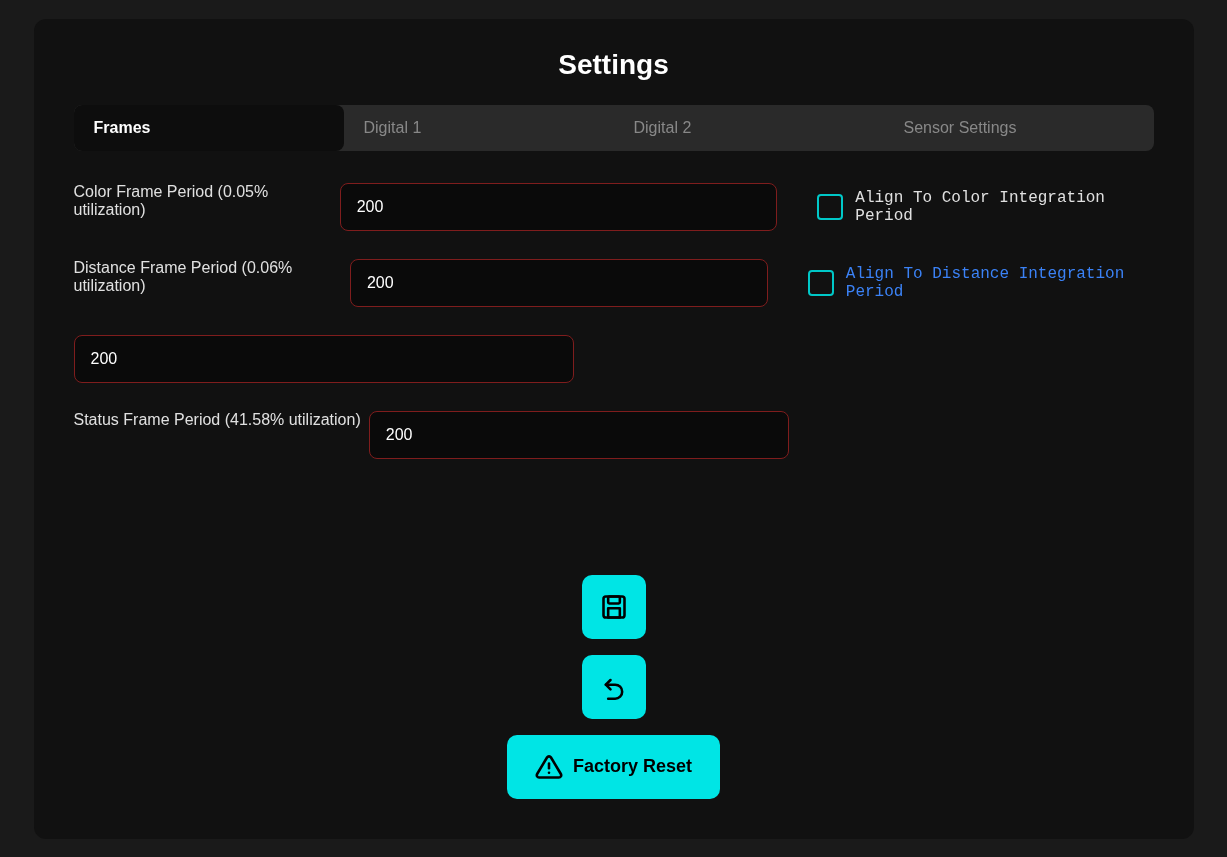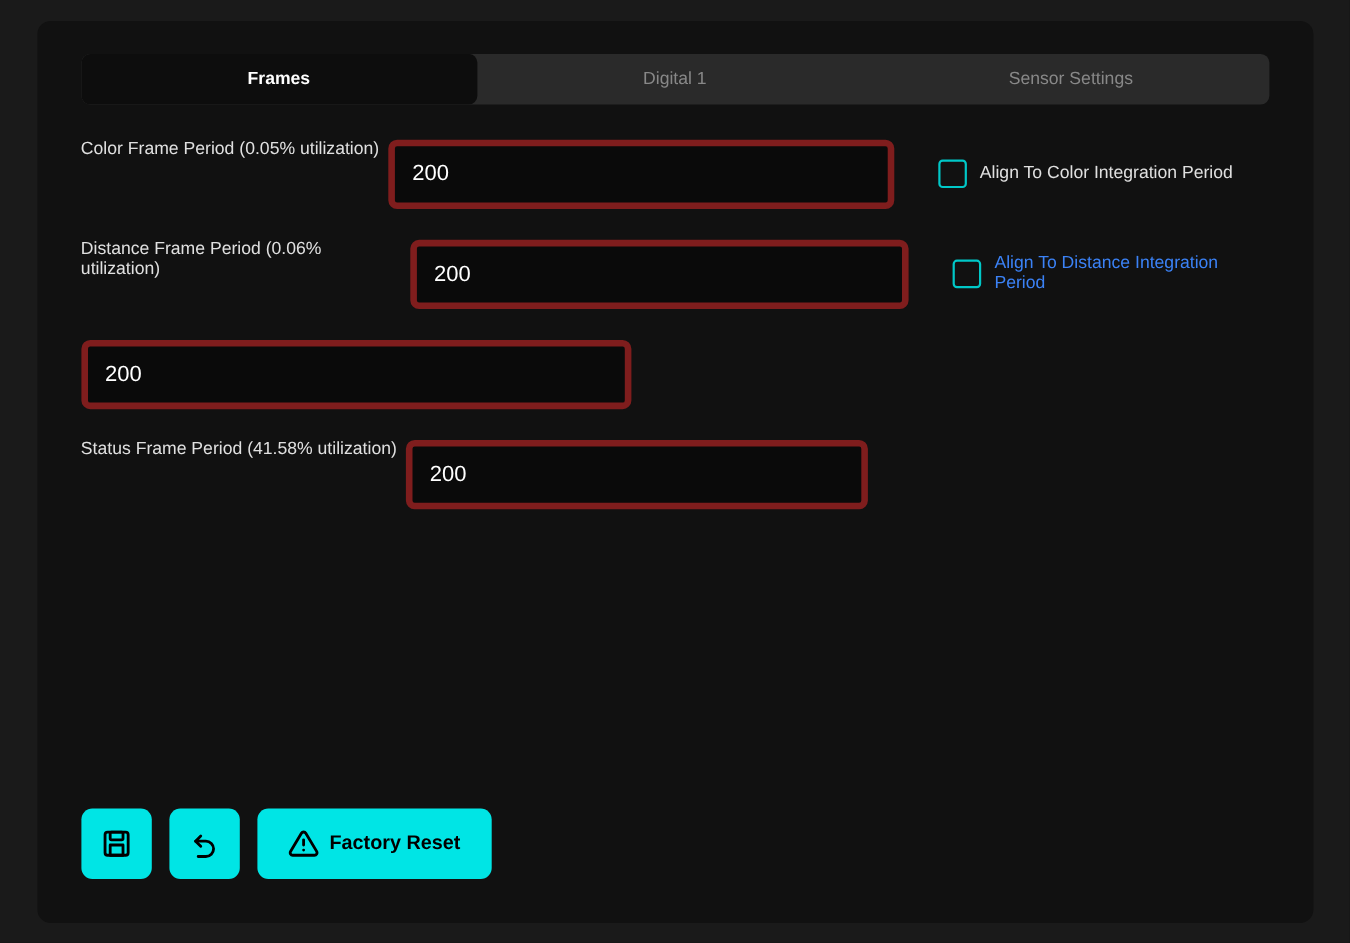--- a/index.html
+++ b/index.html
@@ -40,21 +40,21 @@
       display: flex;
       background-color: #2a2a2a;
       border-radius: 8px;
       overflow: hidden;
       margin-bottom: 32px;
     }
 
     .tab {
       flex: 1;
       padding: 14px 20px;
-      text-align: center;
+      text-align: left;
       font-size: 16px;
       font-weight: 500;
       color: #888888;
       cursor: pointer;
       border-radius: 6px;
       transition: background 0.2s;
     }
 
     .tab.active {
       background-color: #0d0d0d;
@@ -84,24 +84,24 @@
 
     .field-label {
       color: #e0e0e0;
       font-size: 16px;
       font-weight: 500;
       margin-bottom: 8px;
     }
 
     .field-input {
       background-color: #0a0a0a;
-      border: 6px solid #7f1d1d;
+      border: 1px solid #7f1d1d;
       border-radius: 8px;
       color: #ffffff;
-      font-size: 20px;
+      font-size: 16px;
       padding: 14px 16px;
       width: 460px;
       outline: none;
     }
 
     .field-input.wide {
       width: 500px;
     }
 
     .field-input.medium {
@@ -123,31 +123,33 @@
       cursor: pointer;
       display: flex;
       align-items: center;
       justify-content: center;
       flex-shrink: 0;
     }
 
     .checkbox-label {
       color: #e0e0e0;
       font-size: 16px;
+      font-family: Liberation Mono, monospace;
     }
 
     .checkbox-label.warning {
       color: #3b82f6;
     }
 
     .actions-row {
       display: flex;
       gap: 16px;
       margin-top: 32px;
       align-items: center;
+      flex-direction: column;
     }
 
     .btn {
       border: none;
       border-radius: 10px;
       cursor: pointer;
       font-size: 16px;
       font-weight: 600;
       padding: 18px 22px;
       display: flex;
@@ -191,24 +193,26 @@
       stroke-width: 2.2;
       stroke-linecap: round;
       stroke-linejoin: round;
     }
   </style>
 </head>
 <body>
 
 <div class="settings-container">
 
+  <h1 class="settings-title">Settings</h1>
 
   <div class="tabs-bar">
     <div class="tab active">Frames</div>
     <div class="tab">Digital 1</div>
+    <div class="tab">Digital 2</div>
     <div class="tab">Sensor Settings</div>
   </div>
 
   <div class="form-section">
 
     <div class="field-group">
       <div class="field-label">Color Frame Period (0.05% utilization)</div>
       <div class="field-row">
         <input type="text" class="field-input" value="200" style="">
         <div class="checkbox-group">

